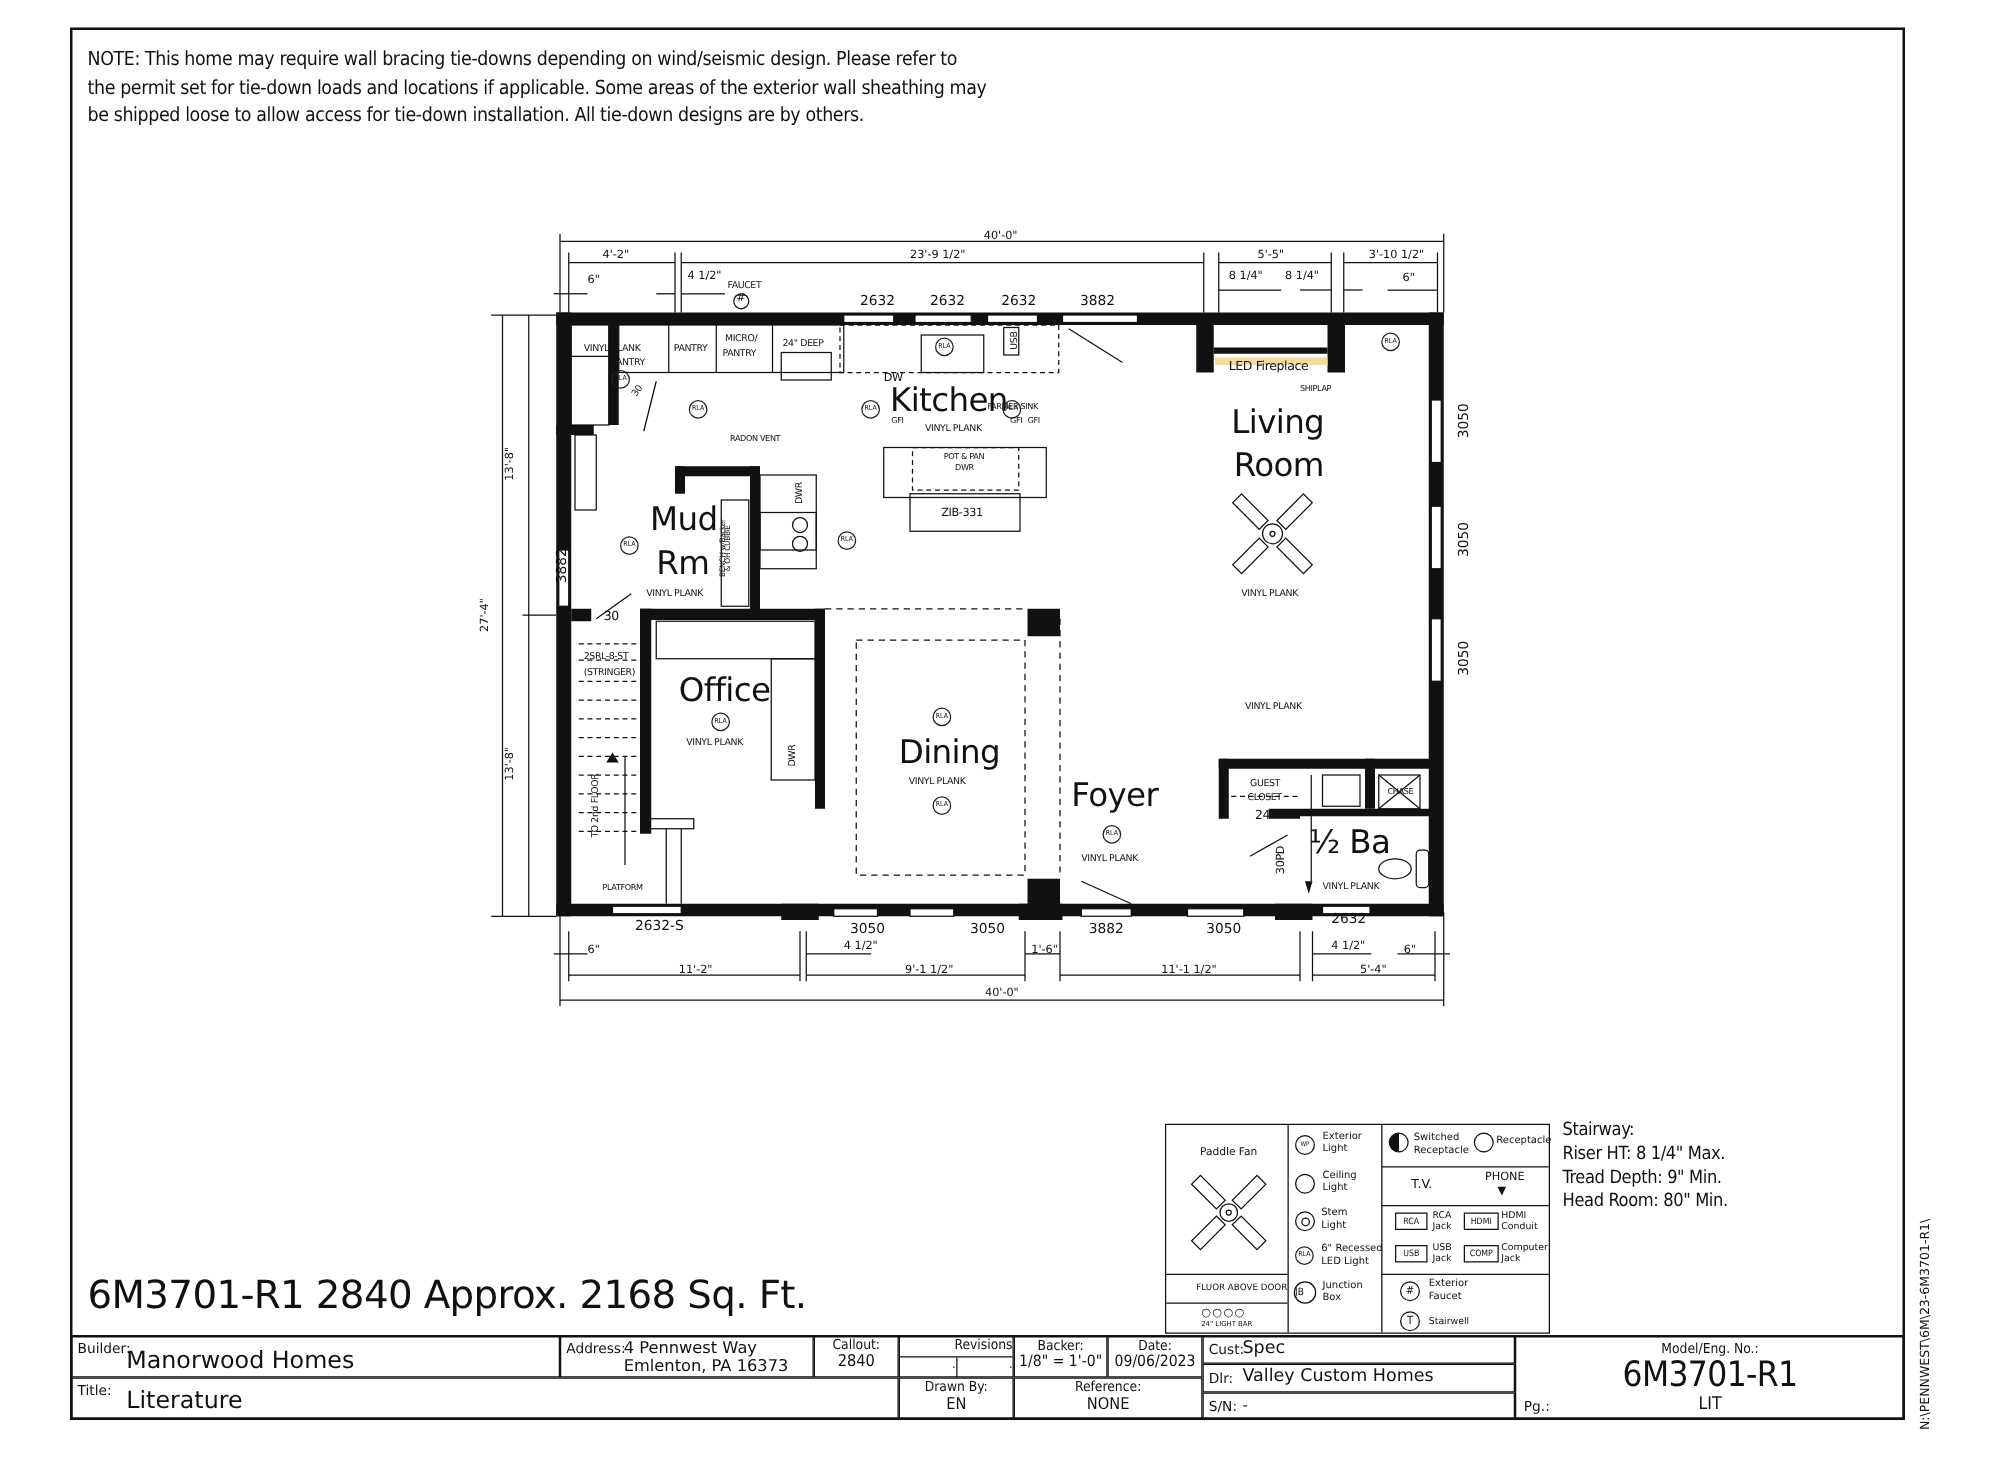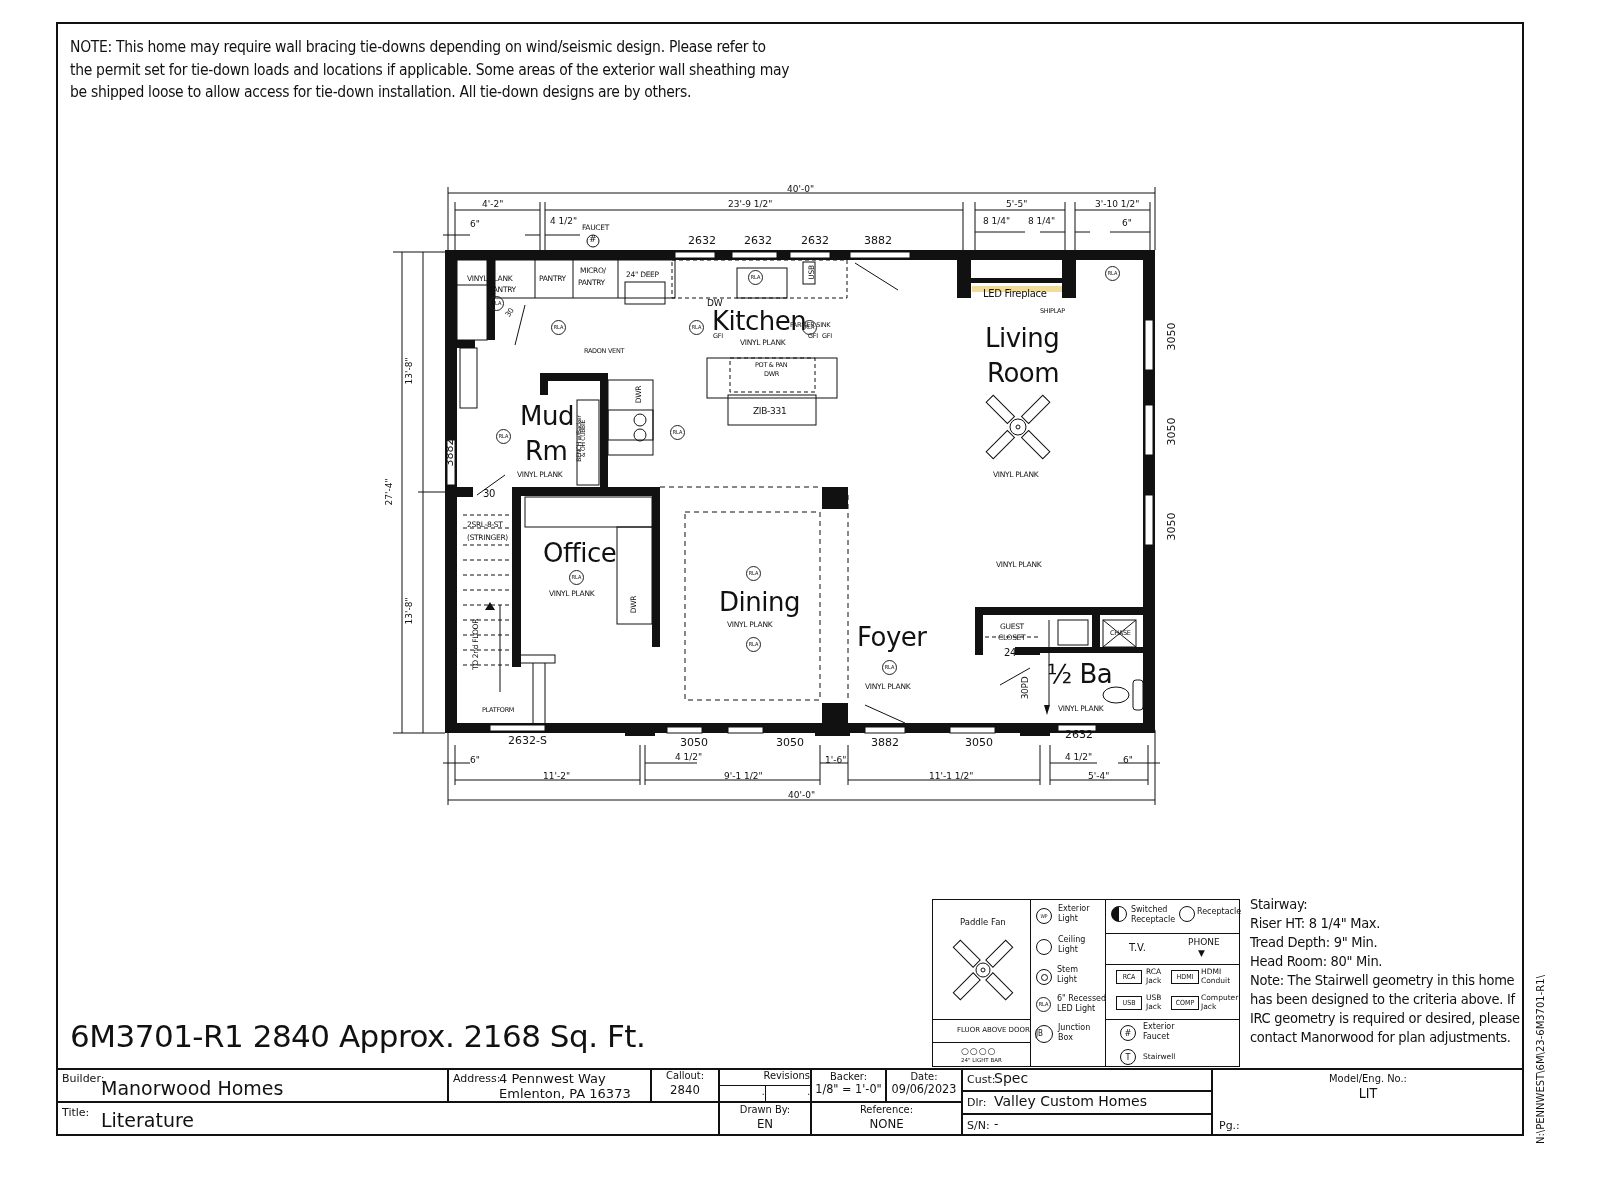--- a/index.html
+++ b/index.html
@@ -398,21 +398,20 @@
   <div class="t" style="left:210px;top:122px;font-size:8px;line-height:10px"><span>Exterior</span><br><span>Faucet</span></div>
   <div class="abs" style="left:187px;top:149px;width:14px;height:14px;border:1px solid #111;border-radius:50%;font-size:9px;line-height:14px;text-align:center">T</div>
   <div class="t" style="left:210px;top:152px;font-size:7.5px">Stairwell</div>
 </div>
 
 <div class="abs stair">
   <div>Stairway:</div>
   <div>Riser HT: 8 1/4" Max.</div>
   <div>Tread Depth: 9" Min.</div>
   <div>Head Room: 80" Min.</div>
-  <div>Note: The Stairwell geometry in this home has been designed to the criteria above. If IRC geometry is required or desired, please contact Manorwood for plan adjustments.</div>
 </div>
 
 <div class="t big-title">6M3701-R1 2840  Approx. 2168 Sq. Ft.</div>
 
 <div class="tb" style="left:56px;top:1068px;width:1468px;height:68px;border-width:2px"></div>
 <div class="tb" style="left:56px;top:1068px;width:392px;height:34px">
   <span class="t lbl" style="left:5px;top:3px">Builder:</span>
   <span class="t val" style="left:44px;top:8px">Manorwood Homes</span>
 </div>
 <div class="tb" style="left:448px;top:1068px;width:203px;height:34px">
@@ -458,17 +457,18 @@
 <div class="tb" style="left:962px;top:1091px;width:250px;height:23px">
   <span class="t lbl" style="left:4px;top:4px">Dlr:</span>
   <span class="t" style="left:31px;top:1px;font-size:14px">Valley Custom Homes</span>
 </div>
 <div class="tb" style="left:962px;top:1114px;width:250px;height:22px">
   <span class="t lbl" style="left:4px;top:4px">S/N:</span>
   <span class="t" style="left:31px;top:2px;font-size:12px">-</span>
 </div>
 <div class="tb" style="left:1212px;top:1068px;width:312px;height:68px;text-align:center">
   <div style="font-size:11px;margin-top:3px">Model/Eng. No.:</div>
+  <div style="font-size:28px;line-height:30px;letter-spacing:-0.5px">6M3701-R1</div>
   <div style="font-size:14px;line-height:16px">LIT</div>
   <span class="t lbl" style="left:6px;top:50px">Pg.:</span>
 </div>
 
 <div class="t side">N:\PENNWEST\6M\23-6M3701-R1\</div>
 
 </body></html>

